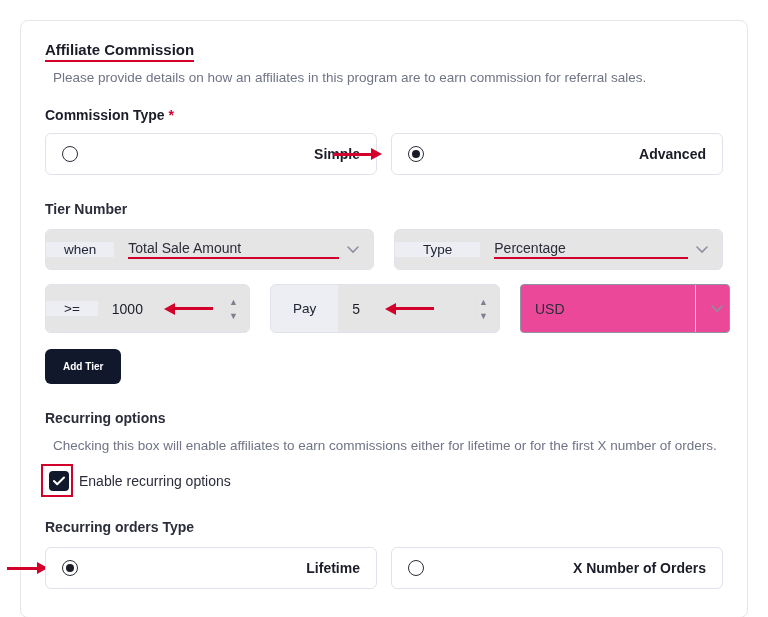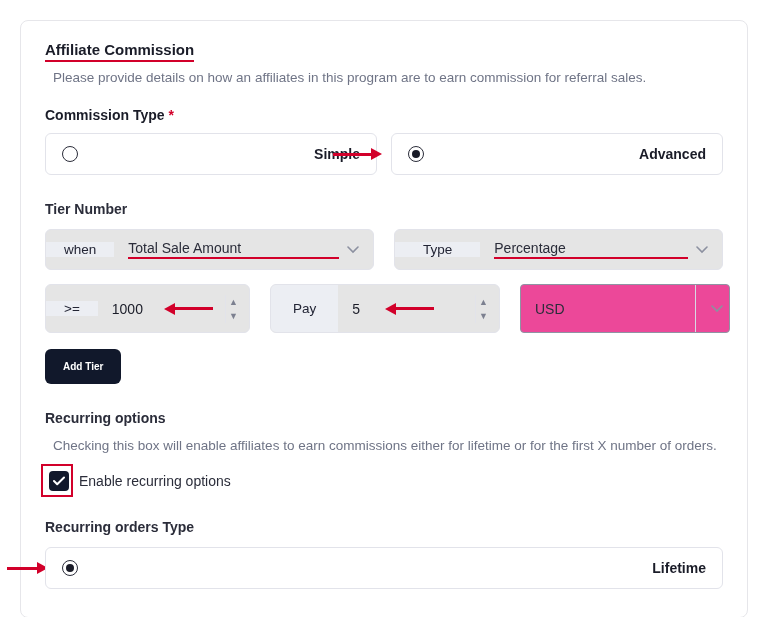--- a/index.html
+++ b/index.html
@@ -311,15 +311,19 @@
 
   <div class="row" style="position:relative;">
     <div class="arrow" style="left:-38px; top:50%; transform:translateY(-50%);">
       <div class="shaft" style="width:30px;"></div>
         <div class="head"></div>
     </div>
     <div class="radio-card">
       <span class="radio checked"></span>
       <span class="radio-label">Lifetime</span>
     </div>
+    <div class="radio-card">
+      <span class="radio"></span>
+      <span class="radio-label">X Number of Orders</span>
+    </div>
   </div>
 
 </div>
 
 </body></html>

